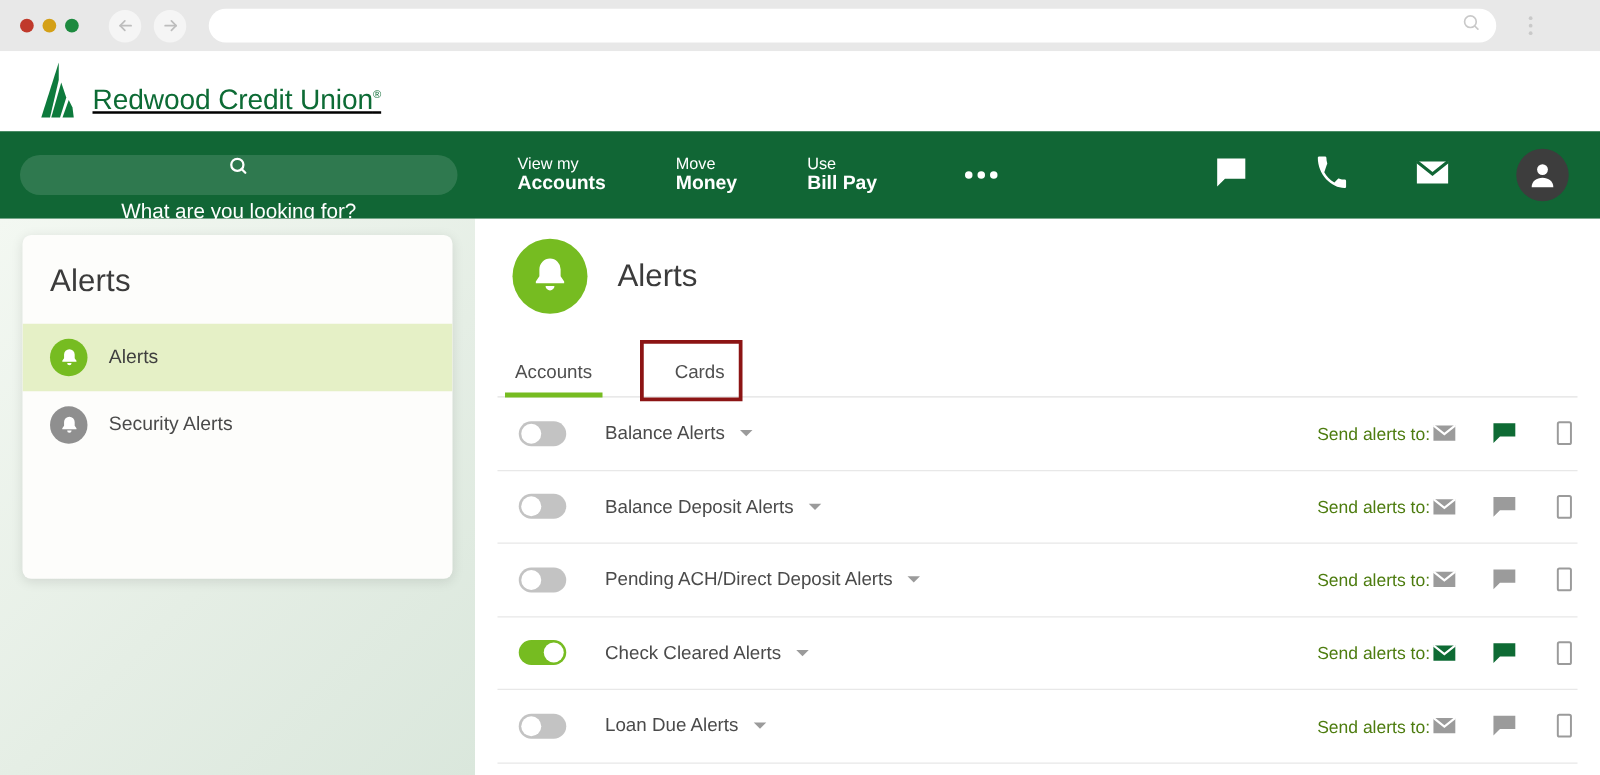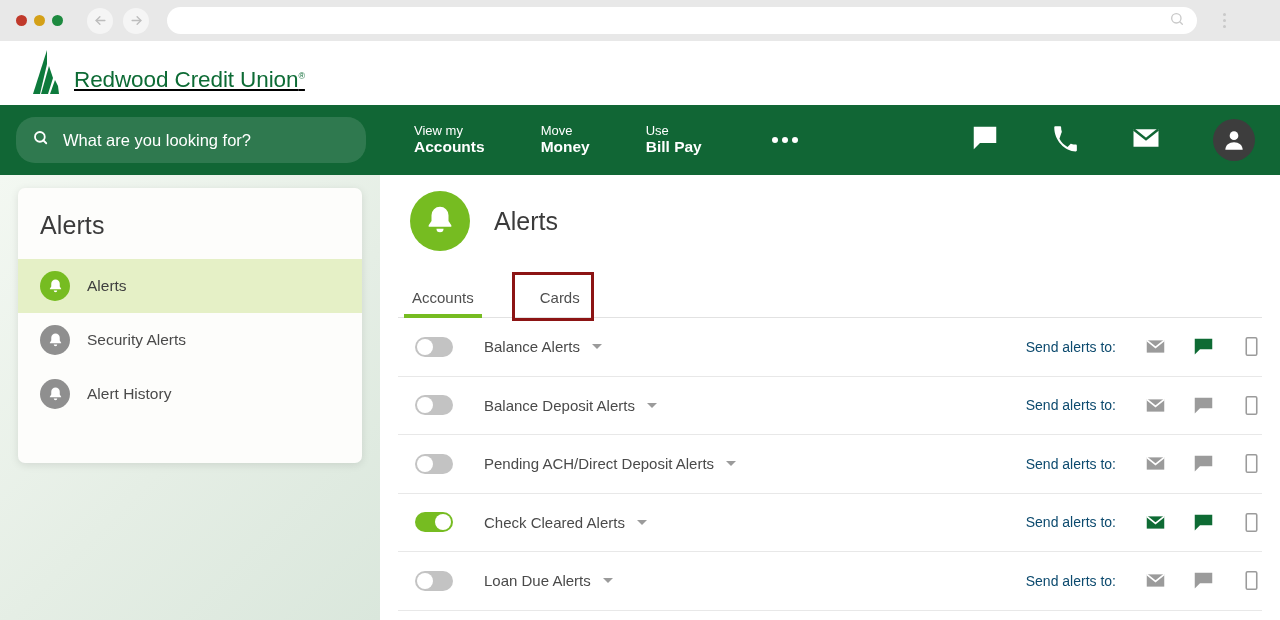--- a/index.html
+++ b/index.html
@@ -55,23 +55,23 @@
     font-family: "Liberation Sans", sans-serif;
   }
   .logo-tm { font-size: 9px; vertical-align: super; }
 
   
   .greennav {
     position: absolute; left: 0; top: 105px; width: 1280px; height: 70px;
     background: #116635; display: flex; align-items: center;
   }
   .search-pill {
-    margin-left: 16px; width: 350px; height: 46px;
+    margin-left: 16px; width: 350px; height: 32px;
     background: rgba(255,255,255,0.13); border-radius: 19px;
-    display: flex; align-items: center; padding: 0 16px; gap: 13px;
+    display: flex; align-items: center; padding: 0 16px; gap: 13px; flex-direction: column;
   }
   .search-pill .ph { color: #ffffff; font-size: 16.5px; }
   .nav-items { display: flex; align-items: center; margin-left: 48px; gap: 0; }
   .nav-item { margin-right: 56px; line-height: 1.22; cursor: pointer; }
   .nav-item .top { color: #ffffff; font-size: 13px; display: block; }
   .nav-item .bot { color: #ffffff; font-size: 15.5px; font-weight: bold; display: block; }
   .more-dots { display: flex; gap: 4px; margin-left: 14px; margin-right: 0; }
   .more-dots i { width: 6px; height: 6px; border-radius: 50%; background: #fff; display: block; }
   .nav-icons { display: flex; align-items: center; margin-left: auto; margin-right: 25px; gap: 52px; }
   .avatar-circle {
@@ -156,21 +156,21 @@
     border-radius: 50%; background: #ffffff;
   }
   .toggle.on .knob { left: 20px; }
   .row-label { margin-left: 31px; font-size: 15px; color: #4a4a4a; white-space: nowrap; }
   .caret {
     margin-left: 12px; width: 0; height: 0;
     border-left: 5px solid transparent; border-right: 5px solid transparent;
     border-top: 5px solid #9b9b9b; cursor: pointer;
   }
   .row-right { margin-left: auto; display: flex; align-items: center; }
-  .sendto { font-size: 14px; color: #0c4a6e; margin-right: 28px; white-space: nowrap; }
+  .sendto { font-size: 14px; color: #4d7c0f; white-space: nowrap; }
   .ch-icon { width: 22px; display: flex; align-items: center; justify-content: center; cursor: pointer; }
   .ch-gap { margin-right: 26px; }
 </style>
 </head>
 <body>
 
 <div id="root">
 
   <div class="browser-bar">
     <div class="traffic">
@@ -294,29 +294,20 @@
         <div class="side-item">
           <span class="side-bell">
             <svg width="17" height="17" viewBox="0 0 24 24" fill="#ffffff">
                 <path d="M12 2a6 6 0 0 0-6 6v4l-2 3v1h16v-1l-2-3V8a6 6 0 0 0-6-6z"></path>
                 <path d="M9.5 17.5a2.5 2.5 0 0 0 5 0z"></path>
               </svg>
           </span>
           <span class="side-label">Security Alerts</span>
         </div>
 
-        <div class="side-item">
-          <span class="side-bell">
-            <svg width="17" height="17" viewBox="0 0 24 24" fill="#ffffff">
-                <path d="M12 2a6 6 0 0 0-6 6v4l-2 3v1h16v-1l-2-3V8a6 6 0 0 0-6-6z"></path>
-                <path d="M9.5 17.5a2.5 2.5 0 0 0 5 0z"></path>
-              </svg>
-          </span>
-          <span class="side-label">Alert History</span>
-        </div>
 
       </div>
     </div>
   </div>
 
   <div class="main">
     <div class="page-head">
       <span class="head-bell">
         <svg width="34" height="34" viewBox="0 0 24 24" fill="#ffffff">
             <path d="M12 2a6 6 0 0 0-6 6v4l-2 3v1h16v-1l-2-3V8a6 6 0 0 0-6-6z"></path>

